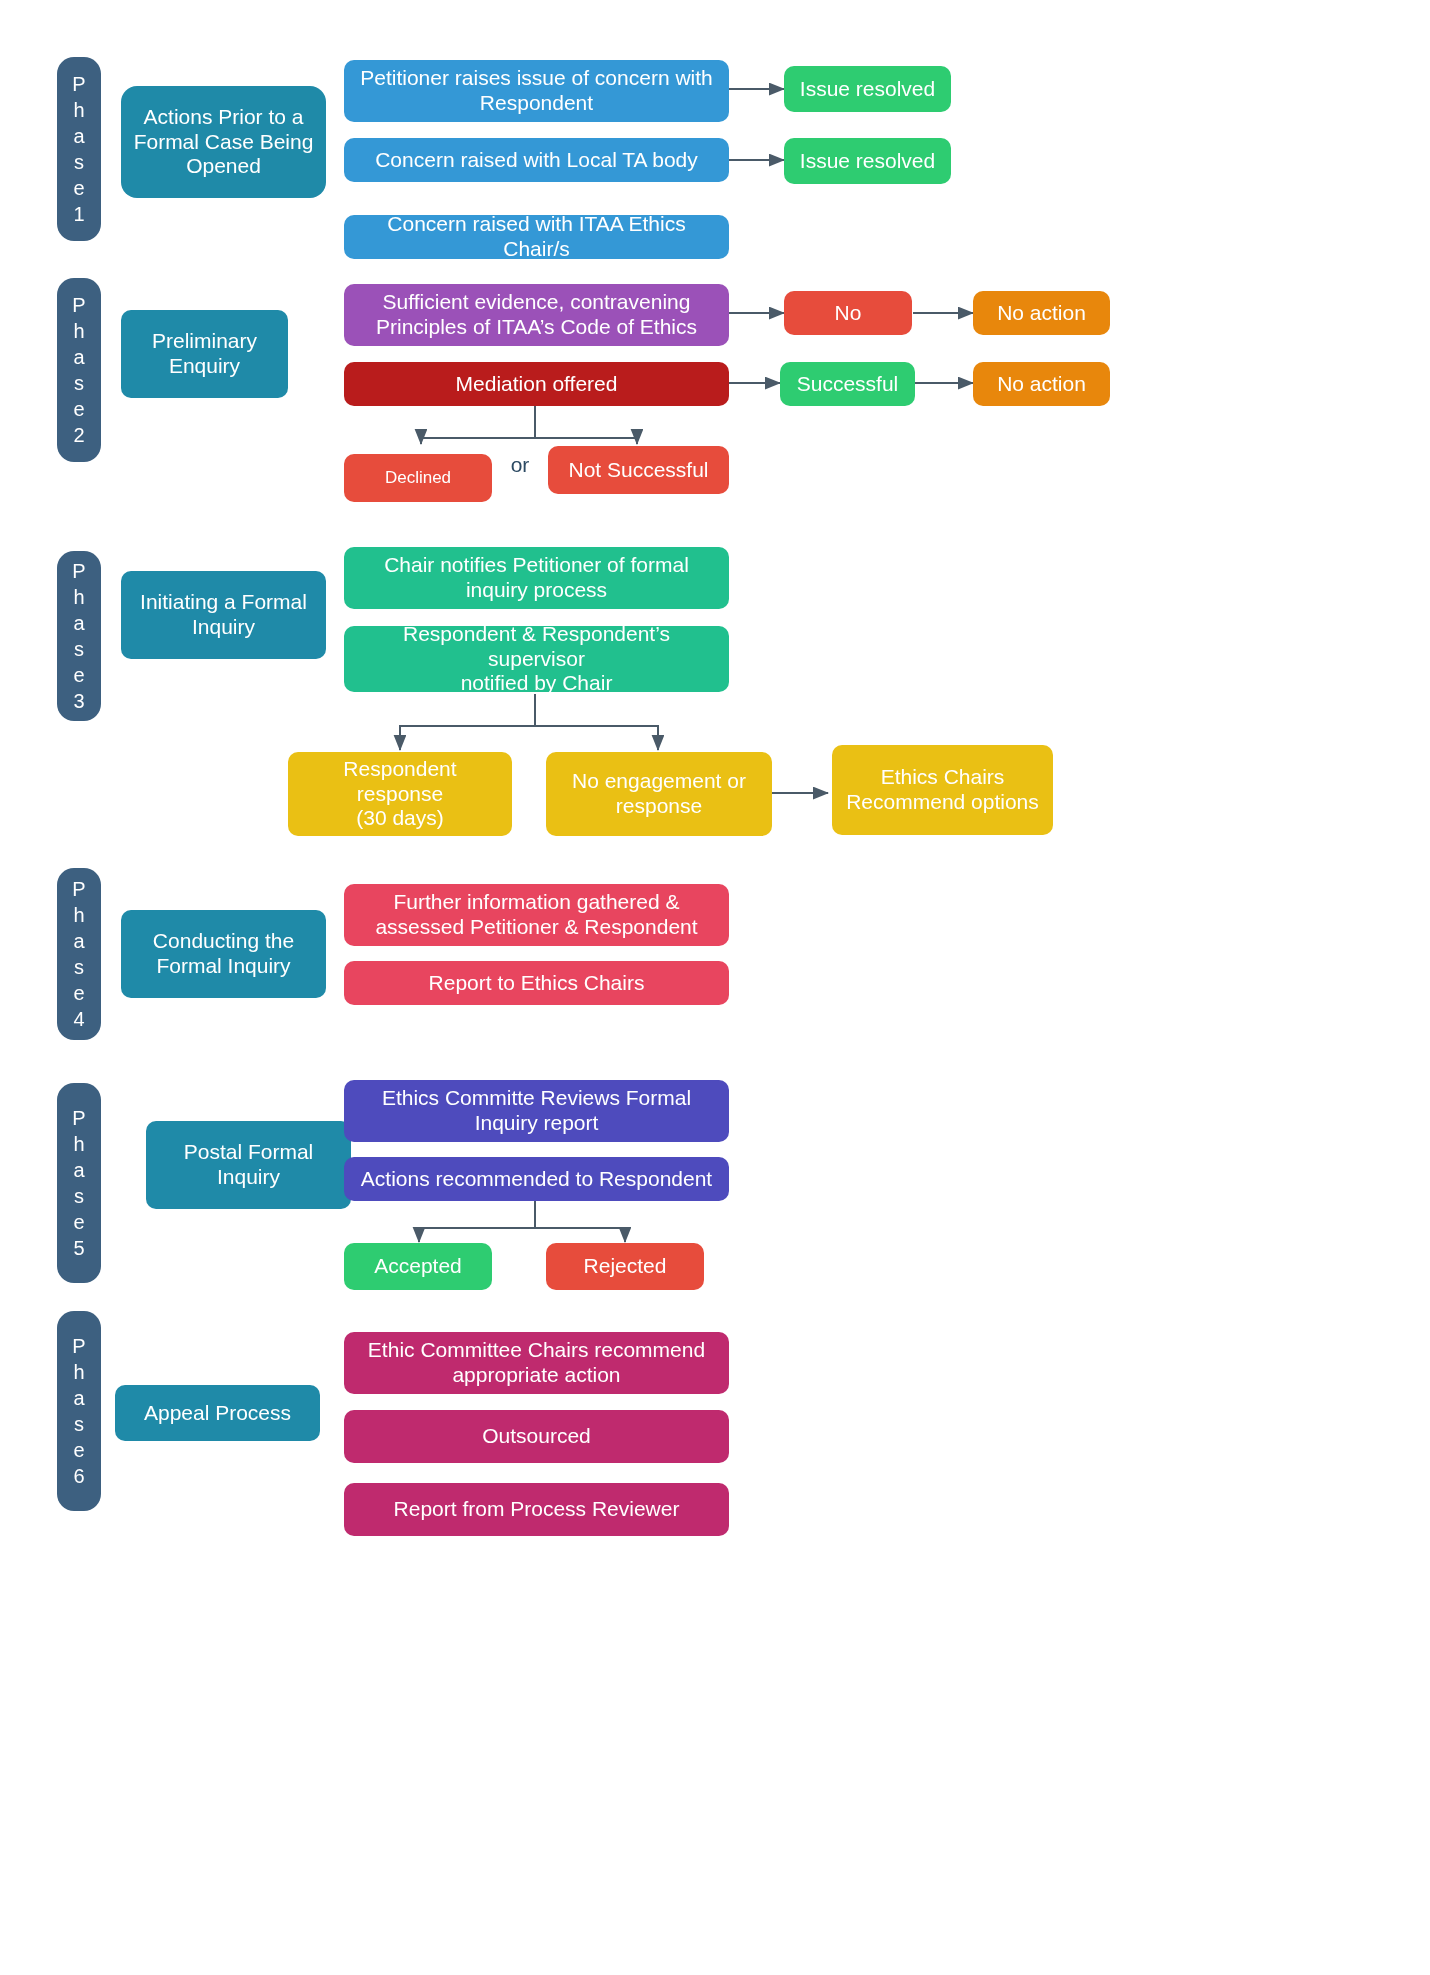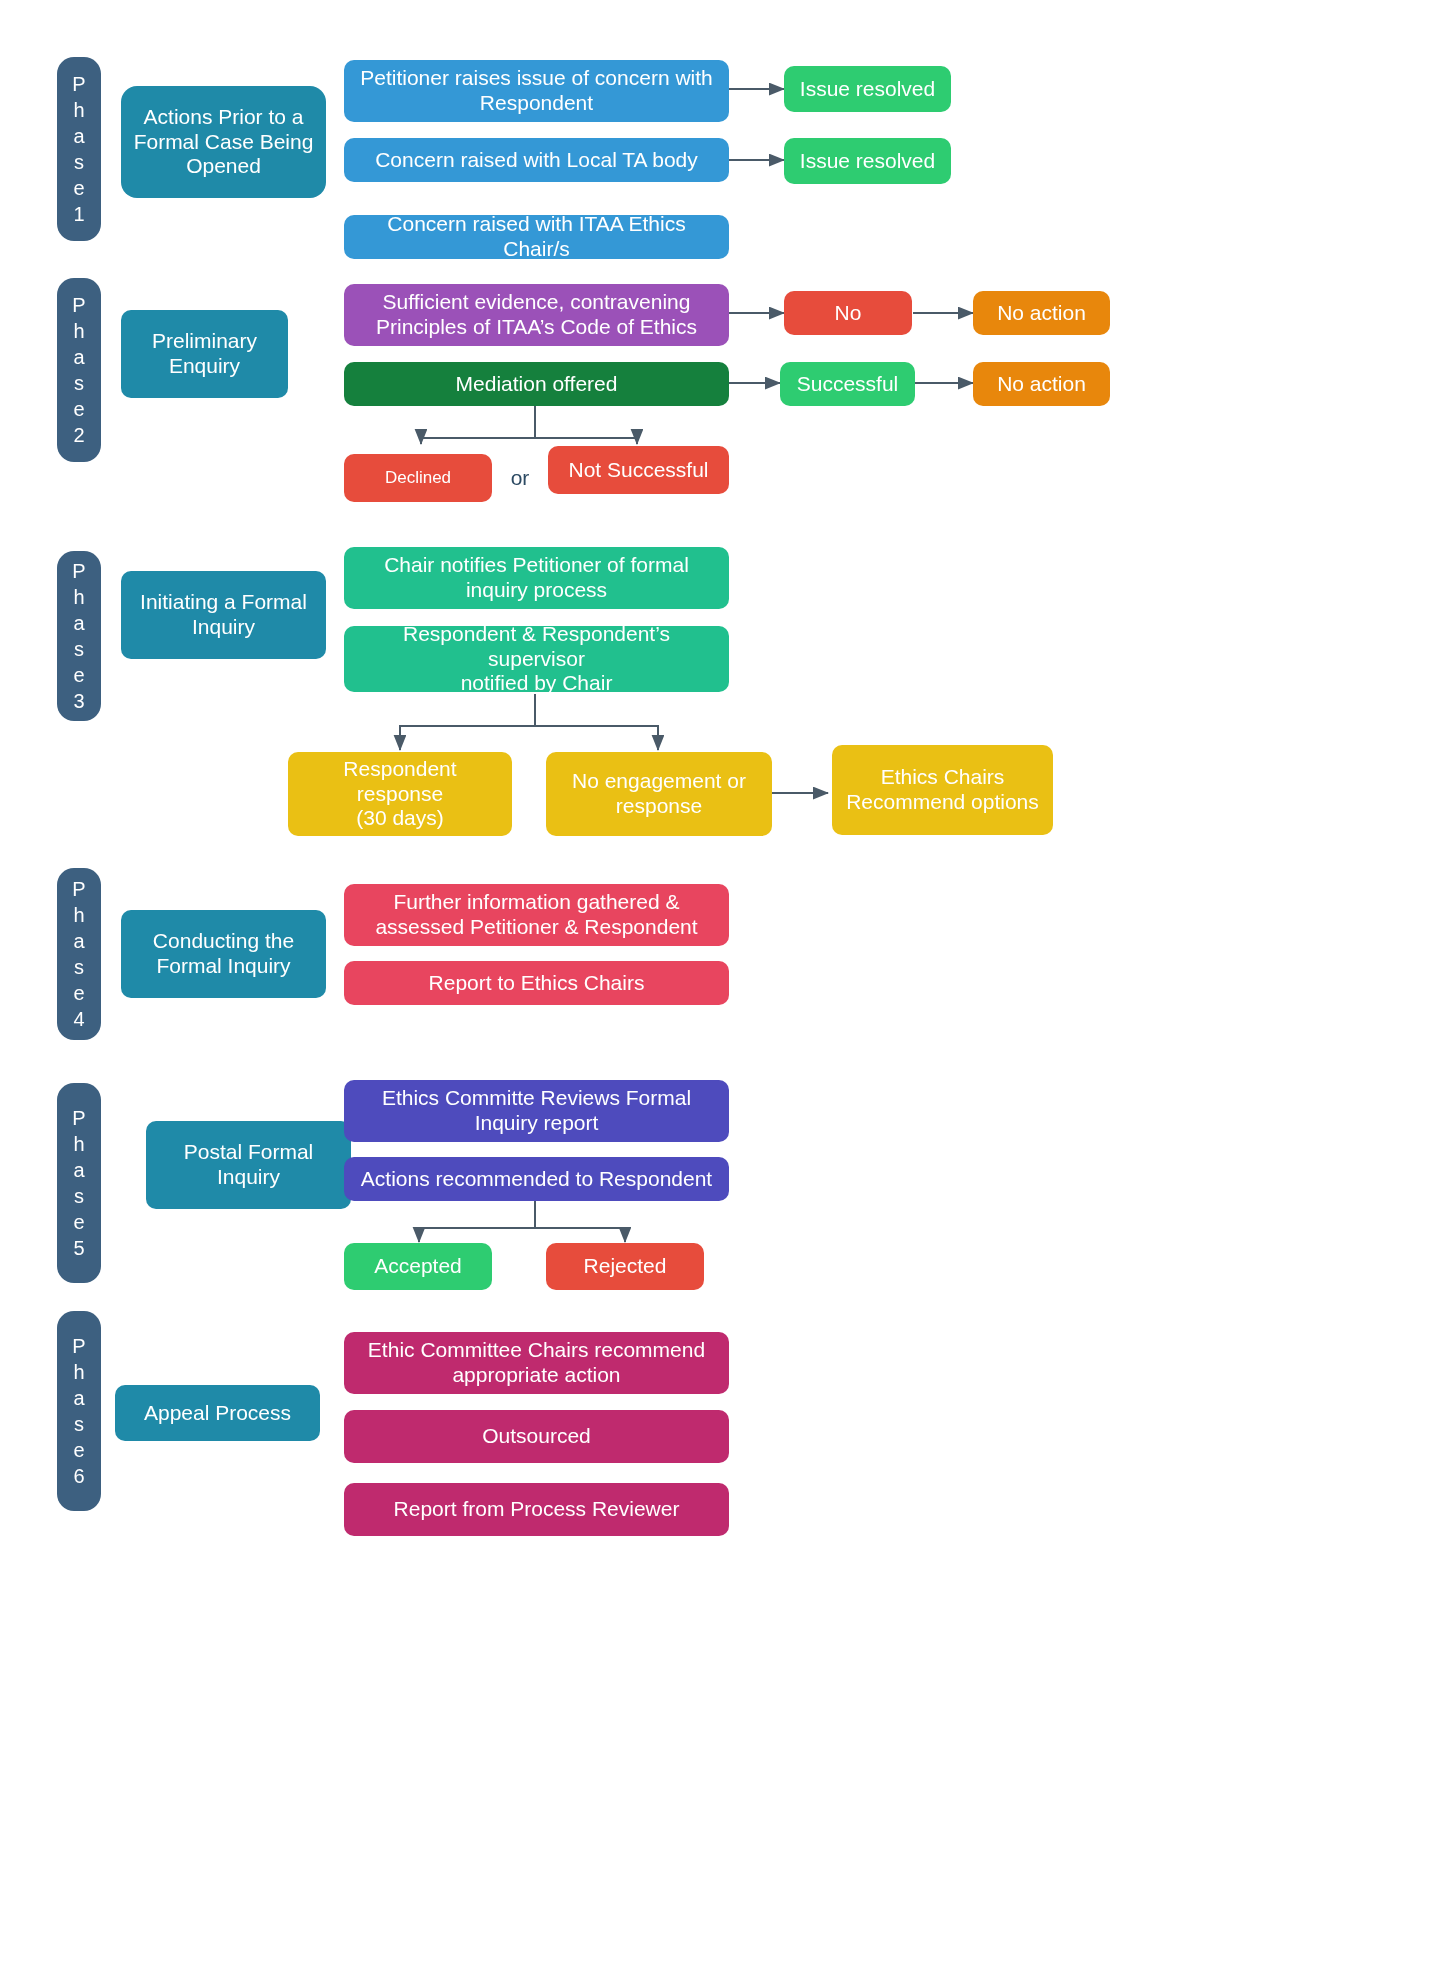--- a/index.html
+++ b/index.html
@@ -120,29 +120,29 @@
     <span>a</span>
     <span>s</span>
     <span>e</span>
     <span>2</span>
   </div>
   <div class="node phase-label" style="left:121px; top:310px; width:167px; height:88px;">Preliminary
 Enquiry</div>
 
   <div class="node" style="left:344px; top:284px; width:385px; height:62px; background:#9b51b8; font-size:21px;">Sufficient evidence, contravening
 Principles of ITAA’s Code of Ethics</div>
-  <div class="node" style="left:344px; top:362px; width:385px; height:44px; background:#15803d; font-size:21px;">Mediation offered</div>
+  <div class="node" style="left:344px; top:362px; width:385px; height:44px; background:#b91c1c; font-size:21px;">Mediation offered</div>
 
   <div class="node" style="left:784px; top:291px; width:128px; height:44px; background:#e74c3c; font-size:21px;">No</div>
   <div class="node" style="left:973px; top:291px; width:137px; height:44px; background:#e8870c; font-size:21px;">No action</div>
   <div class="node" style="left:780px; top:362px; width:135px; height:44px; background:#2ecc71; font-size:21px;">Successful</div>
   <div class="node" style="left:973px; top:362px; width:137px; height:44px; background:#e8870c; font-size:21px;">No action</div>
 
   <div class="node" style="left:344px; top:446px; width:148px; height:48px; background:#e74c3c; font-size:17px;margin-top:8px;">Declined</div>
-  <div class="or-text" style="left:498px; top:454px; width:44px; height:48px;">or</div>
+  <div class="or-text" style="left:498px; top:441px; width:44px; height:48px;">or</div>
   <div class="node" style="left:548px; top:446px; width:181px; height:48px; background:#e74c3c; font-size:21px;">Not Successful</div>
 
   <div class="phase-tab" style="left:57px; top:551px; height:170px;">
     <span>P</span>
     <span>h</span>
     <span>a</span>
     <span>s</span>
     <span>e</span>
     <span>3</span>
   </div>

